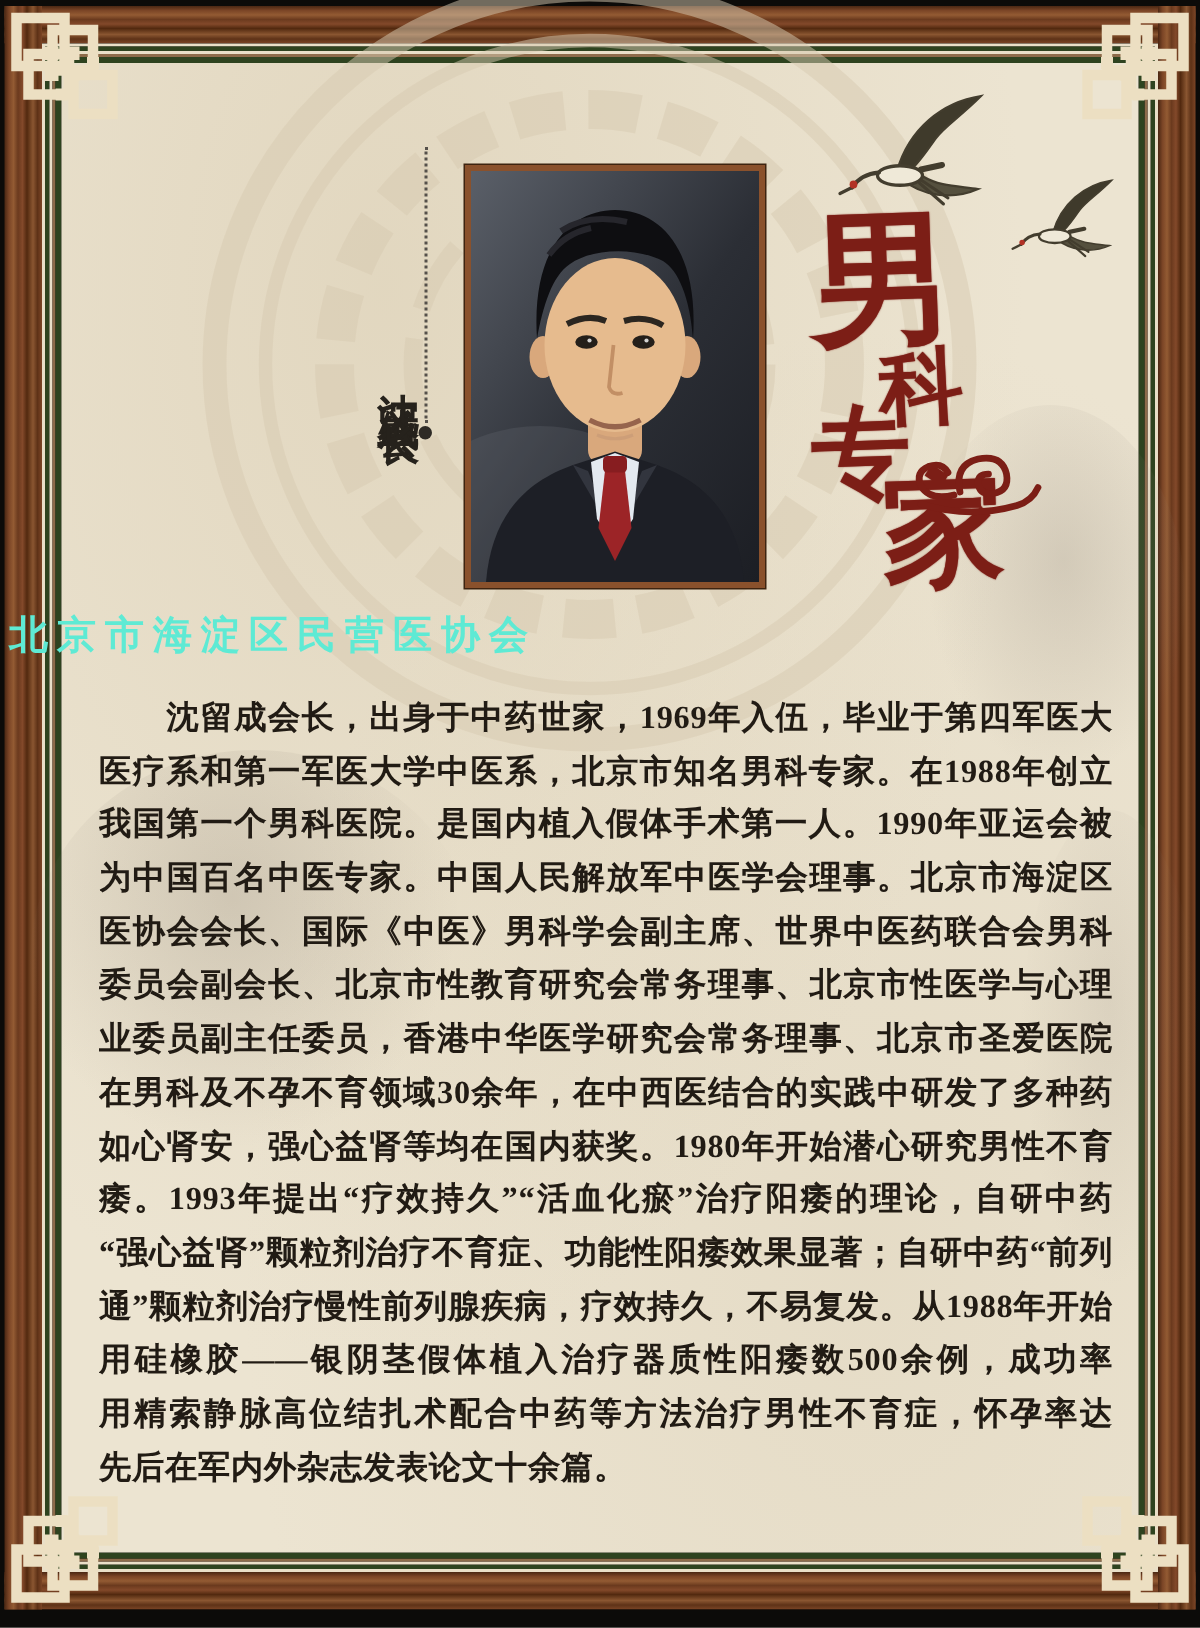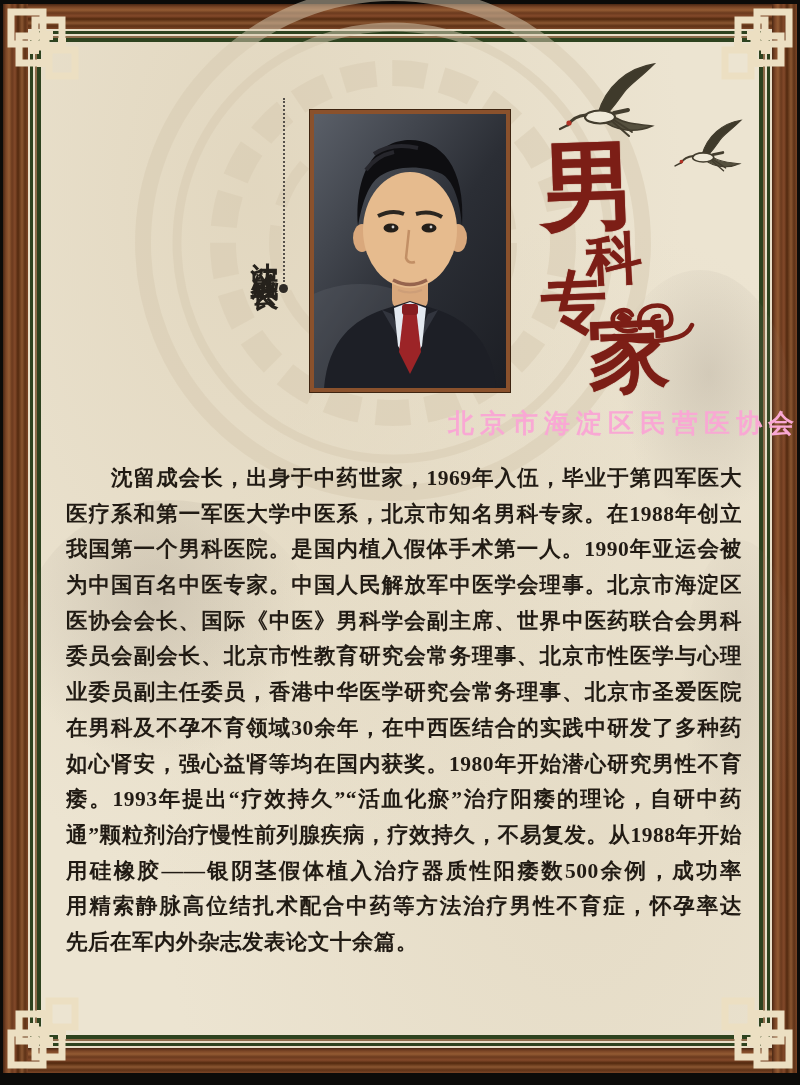--- a/index.html
+++ b/index.html
@@ -46,22 +46,22 @@
   .cal{position:absolute;color:#7c1e16;font-weight:bold;line-height:1;
        font-family:"DejaVu Serif","Liberation Serif",serif;text-shadow:0 0 1px #7c1e16;}
   .cal-1{left:540px;top:138px;font-size:97px;transform:rotate(-2deg);}
   .cal-2{left:586px;top:230px;font-size:56px;transform:rotate(-3deg);}
   .cal-3{left:541px;top:269px;font-size:66px;transform:rotate(-2deg);}
   .cal-4{left:588px;top:312px;font-size:82px;transform:rotate(-2deg);}
   .cloud{position:absolute;left:606px;top:288px;}
   .crane1{position:absolute;left:558px;top:58px;}
   .crane2{position:absolute;left:670px;top:116px;}
   
-  .org-heading{position:absolute;top:406px;left:0;width:100%;text-align:right;
-    font-size:26px;font-weight:bold;letter-spacing:6px;text-indent:6px;color:#f9a8d4;}
+  .org-heading{position:absolute;top:406px;left:0;width:100%;text-align:left;
+    font-size:26px;font-weight:bold;letter-spacing:6px;text-indent:6px;color:#5eead4;}
   
   .bio{position:absolute;left:66px;top:461px;width:676px;color:#211b14;font-size:21.5px;font-weight:600;}
   .bio-line{height:35.7px;line-height:35.7px;text-align:justify;text-align-last:justify;letter-spacing:.5px;overflow:hidden;}
   .bio-line.last{text-align:center;text-align-last:left;}
   
   .corner{position:absolute;z-index:6;width:82px;height:82px;}
   .c-tl{left:4px;top:5px;}
   .c-tr{right:4px;top:5px;transform:scaleX(-1);}
   .c-bl{left:4px;bottom:13px;transform:scaleY(-1);}
   .c-br{right:4px;bottom:13px;transform:scale(-1,-1);}
@@ -186,20 +186,21 @@
         <div class="bio-line">　　沈留成会长，出身于中药世家，1969年入伍，毕业于第四军医大学</div>
         <div class="bio-line">医疗系和第一军医大学中医系，北京市知名男科专家。在1988年创立了</div>
         <div class="bio-line">我国第一个男科医院。是国内植入假体手术第一人。1990年亚运会被选</div>
         <div class="bio-line">为中国百名中医专家。中国人民解放军中医学会理事。北京市海淀区民营</div>
         <div class="bio-line">医协会会长、国际《中医》男科学会副主席、世界中医药联合会男科专业</div>
         <div class="bio-line">委员会副会长、北京市性教育研究会常务理事、北京市性医学与心理学专</div>
         <div class="bio-line">业委员副主任委员，香港中华医学研究会常务理事、北京市圣爱医院院长。</div>
         <div class="bio-line">在男科及不孕不育领域30余年，在中西医结合的实践中研发了多种药物，</div>
         <div class="bio-line">如心肾安，强心益肾等均在国内获奖。1980年开始潜心研究男性不育和阳</div>
         <div class="bio-line">痿。1993年提出“疗效持久”“活血化瘀”治疗阳痿的理论，自研中药</div>
+        <div class="bio-line">“强心益肾”颗粒剂治疗不育症、功能性阳痿效果显著；自研中药“前列</div>
         <div class="bio-line">通”颗粒剂治疗慢性前列腺疾病，疗效持久，不易复发。从1988年开始采</div>
         <div class="bio-line">用硅橡胶——银阴茎假体植入治疗器质性阳痿数500余例，成功率99%。采</div>
         <div class="bio-line">用精索静脉高位结扎术配合中药等方法治疗男性不育症，怀孕率达70%以上。</div>
         <div class="bio-line last">先后在军内外杂志发表论文十余篇。</div>
       </div>
 
   </div>
 
   <svg class="corner c-tl" viewBox="0 0 82 82">
     <g fill="none" stroke="#ecdfc2" stroke-width="7">

